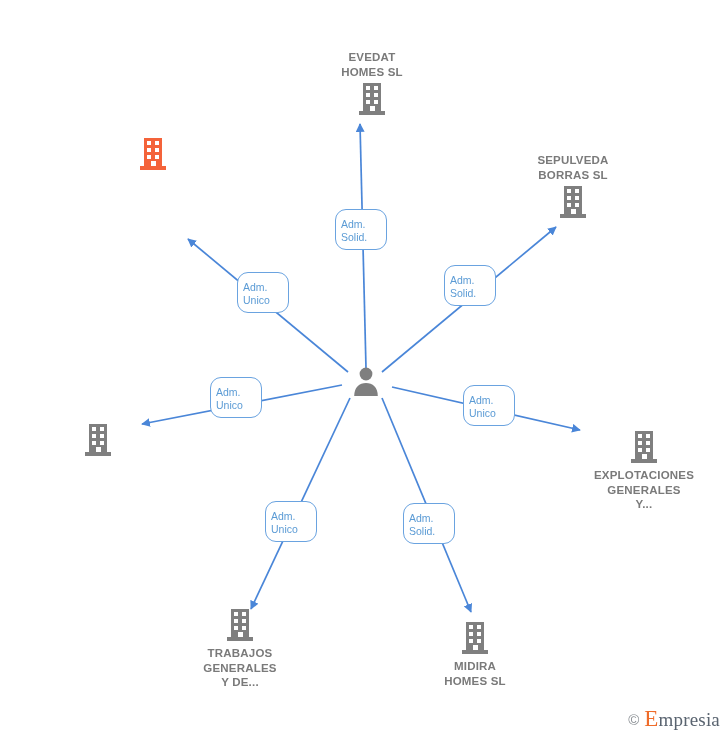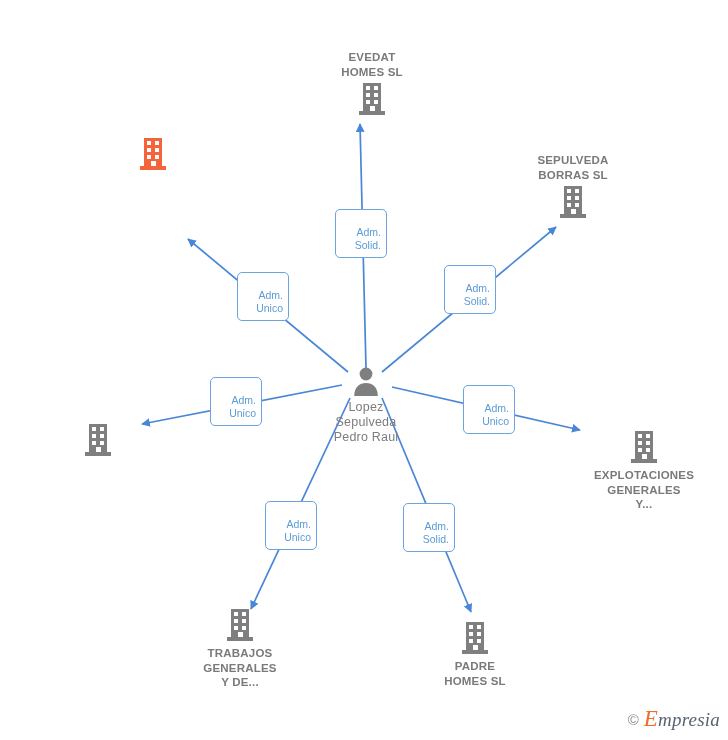--- a/index.html
+++ b/index.html
@@ -48,27 +48,27 @@
     font-size: 12.5px;
     line-height: 15px;
     color: #7d7d7d;
   }
 
   
   .chip {
     position: absolute;
     box-sizing: border-box;
     border: 1px solid #6aa3e0;
-    border-radius: 5px;
+    border-radius: 11px;
     background: #ffffff;
     color: #5b9bd5;
     font-size: 10.5px;
     line-height: 13px;
-    text-align: right;
-    padding: 16px 5px 5px 5px;
+    text-align: left;
+    padding: 8px 5px 5px 5px;
     width: 52px;
     margin-left: -26px;
     font-family: "Liberation Sans", sans-serif;
   }
   .chip span { display: block; }
 
   
   #watermark {
     position: absolute;
     right: 8px;
@@ -78,21 +78,20 @@
     gap: 5px;
     font-family: "Liberation Serif", serif;
   }
   #watermark .copy {
     color: #8a8f94;
     font-size: 15px;
     font-family: "Liberation Sans", sans-serif;
   }
   #watermark .brand {
     font-size: 19px;
-    font-style: italic;
     color: #5a6470;
     letter-spacing: .2px;
     text-align: right;
   }
   #watermark .brand .e {
     color: #ef6c2a;
     font-size: 23px;
   }
 </style>
 </head>
@@ -164,25 +163,20 @@
     </span>
   </div>
 
   <div class="node person-node label-below" id="person-node" style="left:366px; top:366px;">
     <span class="glyph">
       <svg width="30" height="30" viewBox="0 0 30 30" xmlns="http://www.w3.org/2000/svg">
         <circle cx="15" cy="8" r="6.4" fill="#7f7f7f"></circle>
         <path d="M3.2 30 C3.2 21.2 8.4 17 15 17 C21.6 17 26.8 21.2 26.8 30 Z" fill="#7f7f7f"></path>
       </svg>
     </span>
-    <div class="caption">
-      <span>Lopez</span><br>
-      <span>Sepulveda</span><br>
-      <span>Pedro Raul</span>
-    </div>
   </div>
 
   <div id="node-layer">
       <div class="node label-above" style="left: 372px; top: 50px;">
         <div class="caption"><span>EVEDAT</span><br><span>HOMES  SL</span></div>
         <span class="glyph"><svg width="28" height="34" viewBox="0 0 28 34" xmlns="http://www.w3.org/2000/svg">
             <rect x="5" y="1" width="18" height="28" fill="#7f7f7f"></rect>
             <rect x="1" y="29" width="26" height="4" fill="#7f7f7f"></rect>
             <rect x="8" y="4" width="4" height="4" fill="#ffffff"></rect>
             <rect x="16" y="4" width="4" height="4" fill="#ffffff"></rect>
@@ -226,21 +220,21 @@
             <rect x="5" y="1" width="18" height="28" fill="#7f7f7f"></rect>
             <rect x="1" y="29" width="26" height="4" fill="#7f7f7f"></rect>
             <rect x="8" y="4" width="4" height="4" fill="#ffffff"></rect>
             <rect x="16" y="4" width="4" height="4" fill="#ffffff"></rect>
             <rect x="8" y="11" width="4" height="4" fill="#ffffff"></rect>
             <rect x="16" y="11" width="4" height="4" fill="#ffffff"></rect>
             <rect x="8" y="18" width="4" height="4" fill="#ffffff"></rect>
             <rect x="16" y="18" width="4" height="4" fill="#ffffff"></rect>
             <rect x="12" y="24" width="5" height="5" fill="#ffffff"></rect>
           </svg></span>
-        <div class="caption"><span>PADRE</span><br><span>HOMES  SL</span></div>
+        <div class="caption"><span>MIDIRA</span><br><span>HOMES  SL</span></div>
       </div>
       <div class="node label-below" style="left: 240px; top: 608px;">
         <span class="glyph"><svg width="28" height="34" viewBox="0 0 28 34" xmlns="http://www.w3.org/2000/svg">
             <rect x="5" y="1" width="18" height="28" fill="#7f7f7f"></rect>
             <rect x="1" y="29" width="26" height="4" fill="#7f7f7f"></rect>
             <rect x="8" y="4" width="4" height="4" fill="#ffffff"></rect>
             <rect x="16" y="4" width="4" height="4" fill="#ffffff"></rect>
             <rect x="8" y="11" width="4" height="4" fill="#ffffff"></rect>
             <rect x="16" y="11" width="4" height="4" fill="#ffffff"></rect>
             <rect x="8" y="18" width="4" height="4" fill="#ffffff"></rect>

